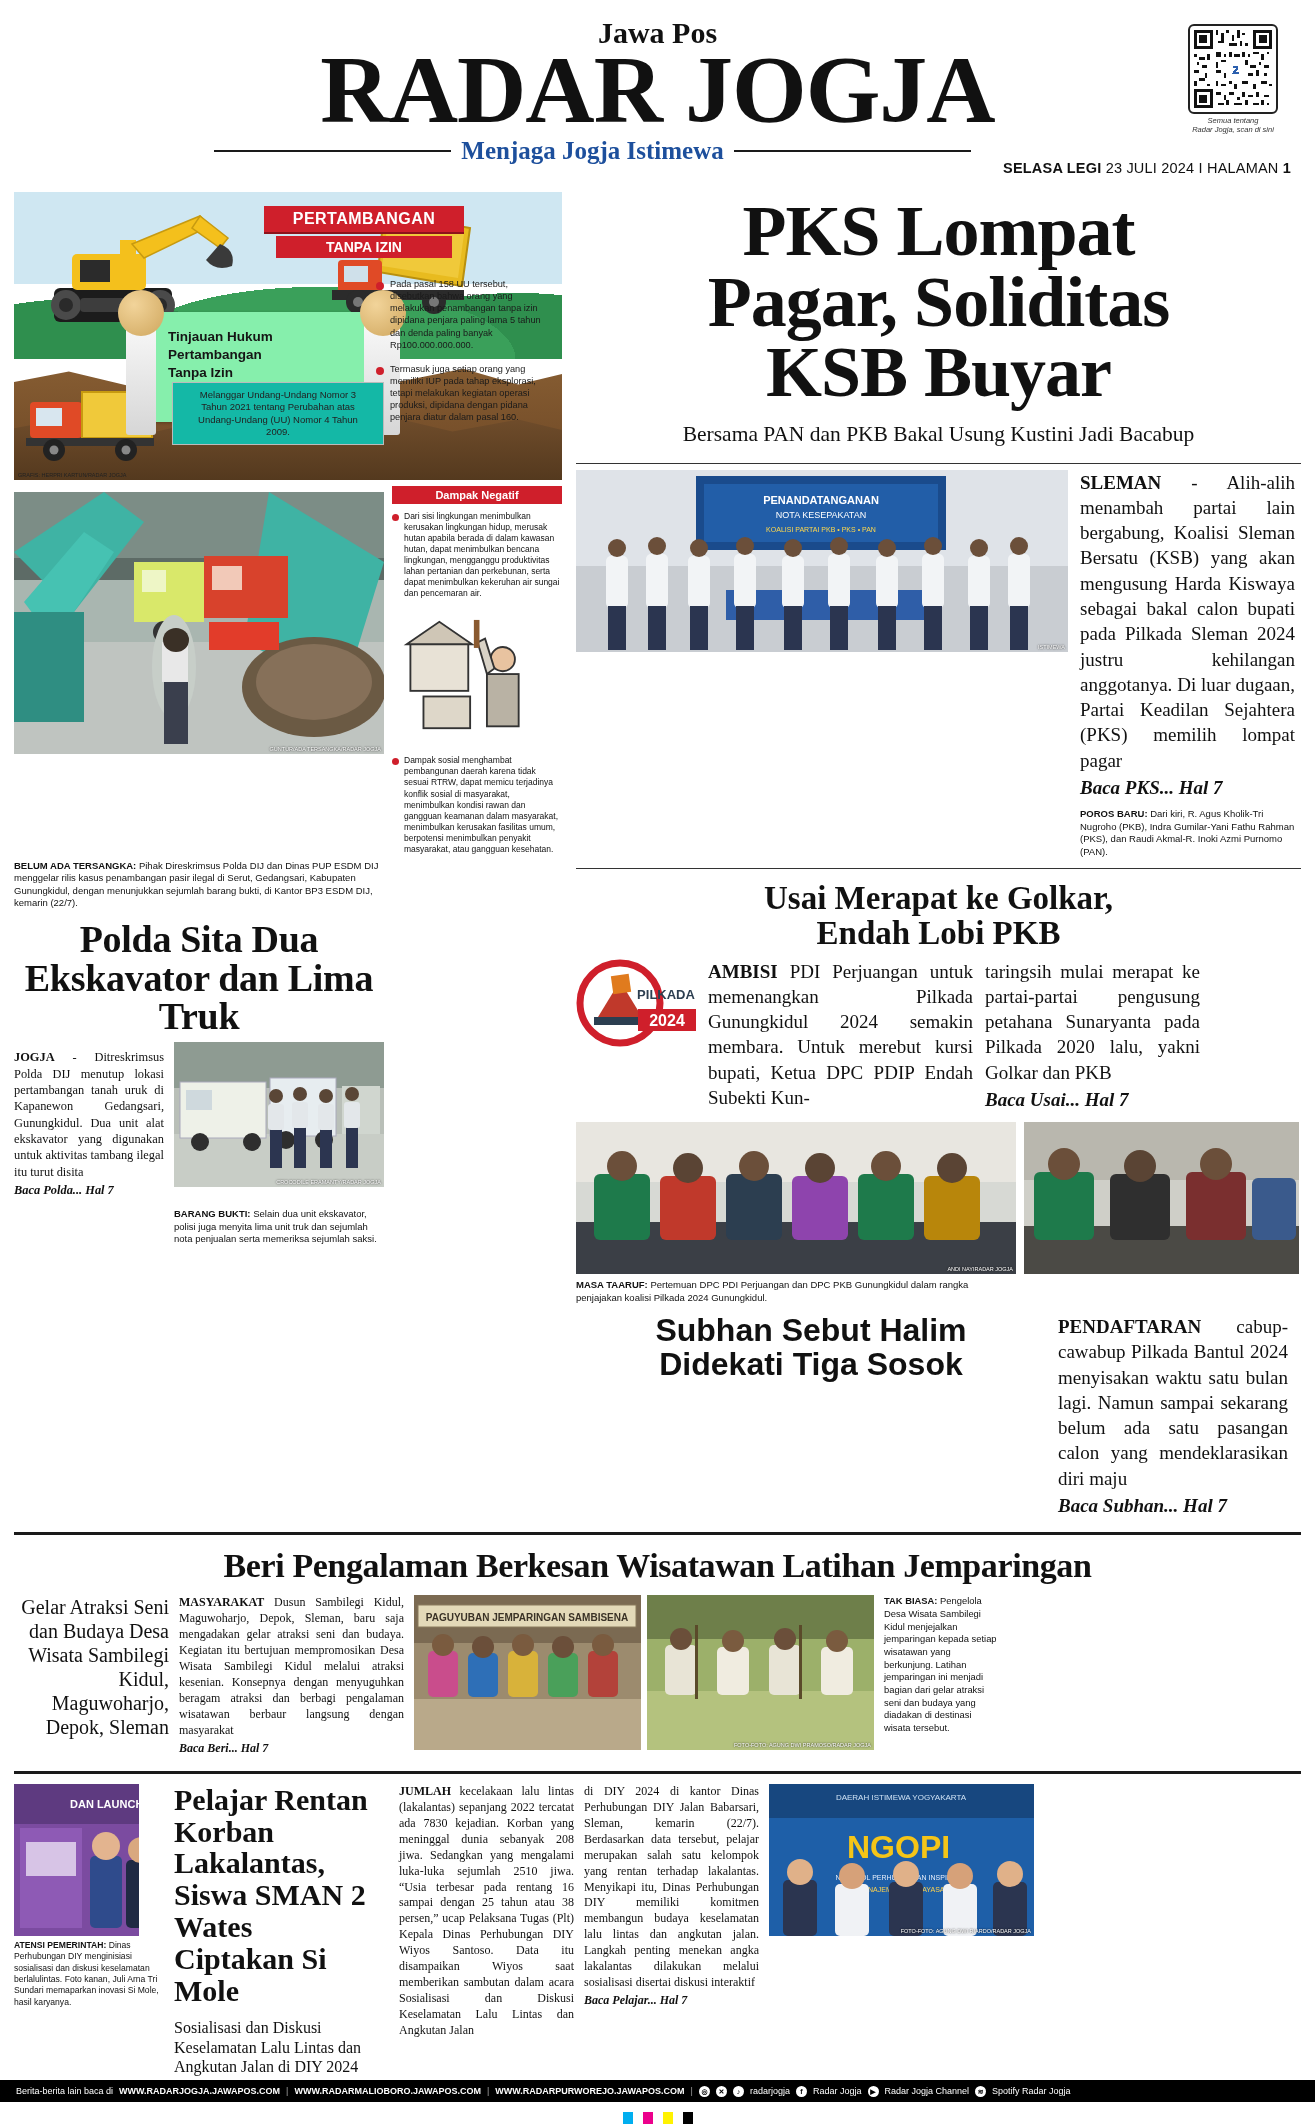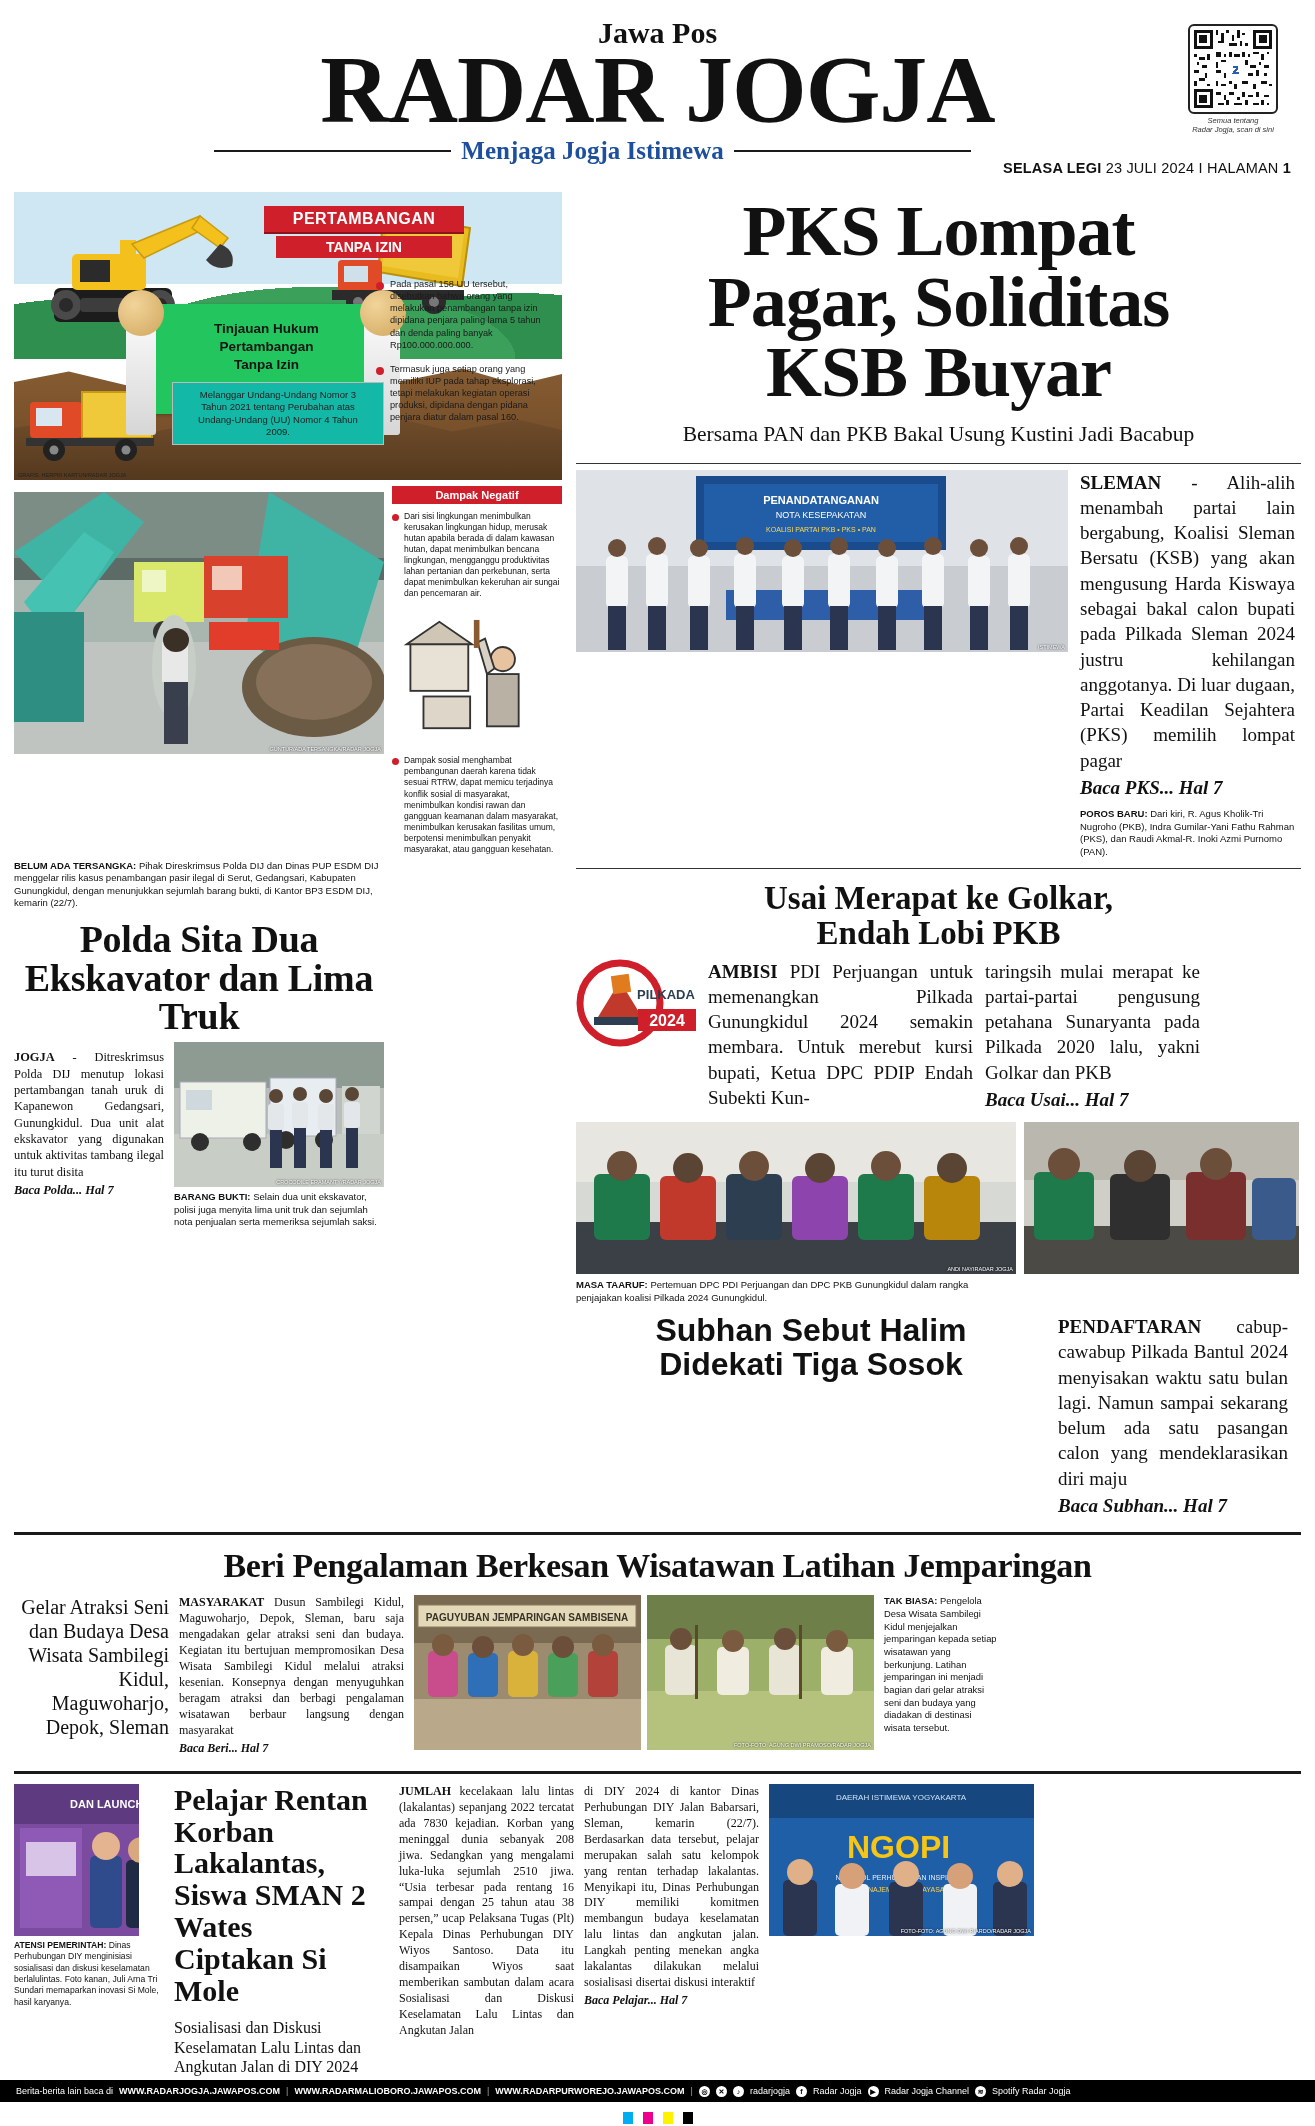--- a/index.html
+++ b/index.html
@@ -72,22 +72,22 @@
     background:#cf1f2b; color:#fff; font-family:"Liberation Sans",sans-serif;
     font-weight:bold; font-size:16px; letter-spacing:.5px; padding:4px 6px; z-index:6;
     box-shadow:0 2px 0 #8e121b;
   }
   .ig-banner2 {
     position:absolute; left:262px; top:44px; width:176px; text-align:center;
     background:#cf1f2b; color:#fff; font-family:"Liberation Sans",sans-serif;
     font-weight:bold; font-size:14px; padding:3px 6px; z-index:6;
   }
   .ig-scroll {
-    position:absolute; left:140px; top:112px; width:225px; height:110px;
-    background:#22c55e; z-index:5; padding:16px 14px 0 14px; text-align:center;
+    position:absolute; left:140px; top:120px; width:225px; height:110px;
+    background:#86efac; z-index:5; padding:16px 14px 0 14px; 
     box-shadow:0 1px 3px rgba(0,0,0,.25);
   }
   .ig-scroll .t {
     font-family:"Liberation Sans",sans-serif; font-weight:bold; font-size:13.5px;
     line-height:1.35; color:#151515;
   }
   .ig-roller { position:absolute; z-index:6; background:linear-gradient(#fff,#d6d6d6); border-radius:3px; }
   .r1 { left:112px; top:108px; width:30px; height:135px; }
   .r2 { left:350px; top:108px; width:36px; height:135px; }
   .ig-knob { position:absolute; z-index:7; width:46px; height:46px; border-radius:50%;
@@ -489,21 +489,21 @@
                   </g>
                   <g fill="#5a4636">
                     <circle cx="102" cy="54" r="7"></circle>
                       <circle cx="126" cy="52" r="7"></circle>
                     <circle cx="152" cy="54" r="7"></circle>
                       <circle cx="178" cy="52" r="7"></circle>
                   </g>
                 </svg>
                 <div class="ph-credit">CROCODILE ERAMANTY/RADAR JOGJA</div>
               </div>
-              <div class="cap-bold" style="margin-top:4px">
+              <div class="cap-bold" style="margin-top:21px">
                 <span>BARANG BUKTI:</span><span class="reg"> Selain dua unit ekskavator, polisi juga menyita lima unit truk dan sejumlah nota penjualan serta memeriksa sejumlah saksi.</span>
               </div>
             </div>
           </div>
         </div>
         <div style="width:170px"></div>
       </div>
     </div>
 
     <div class="col-right">

